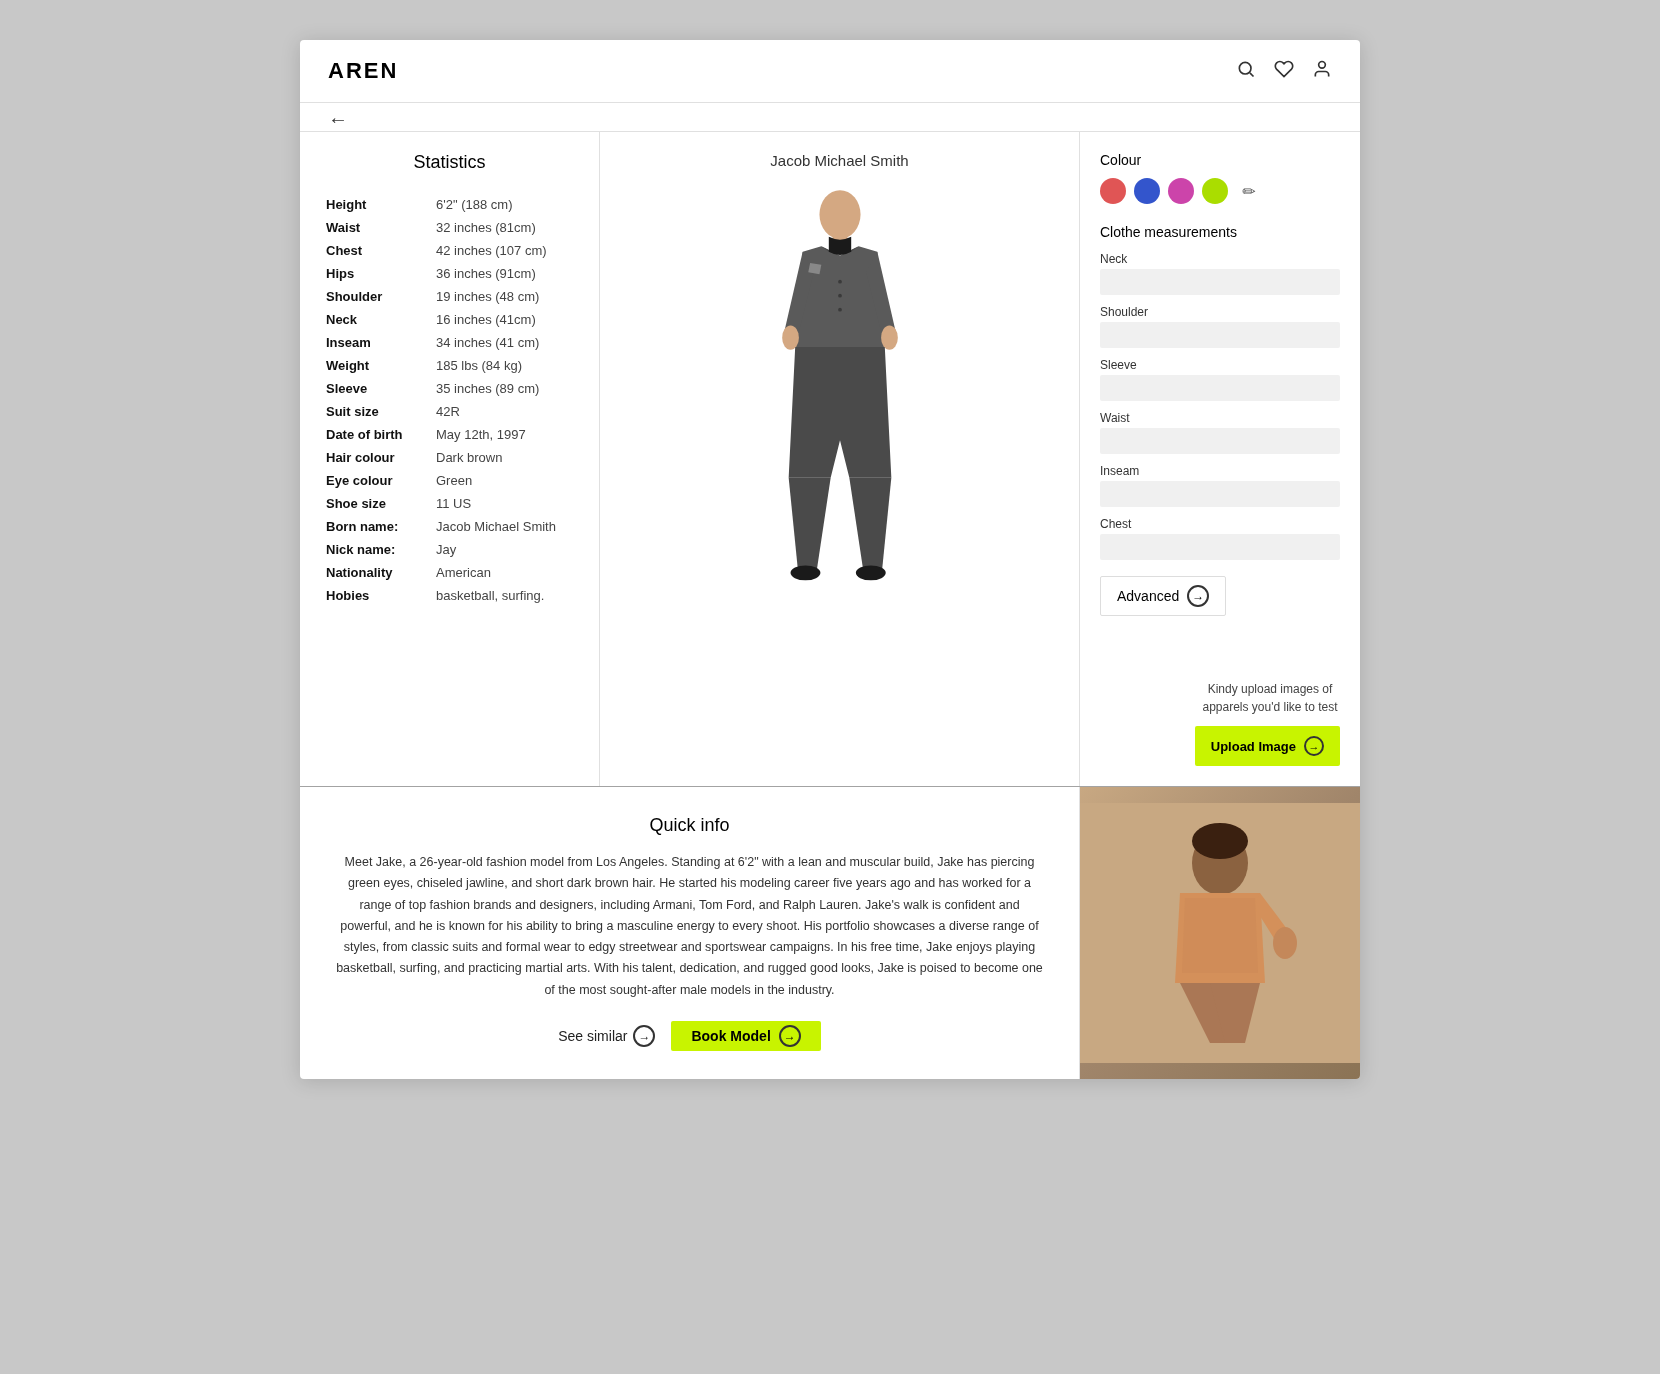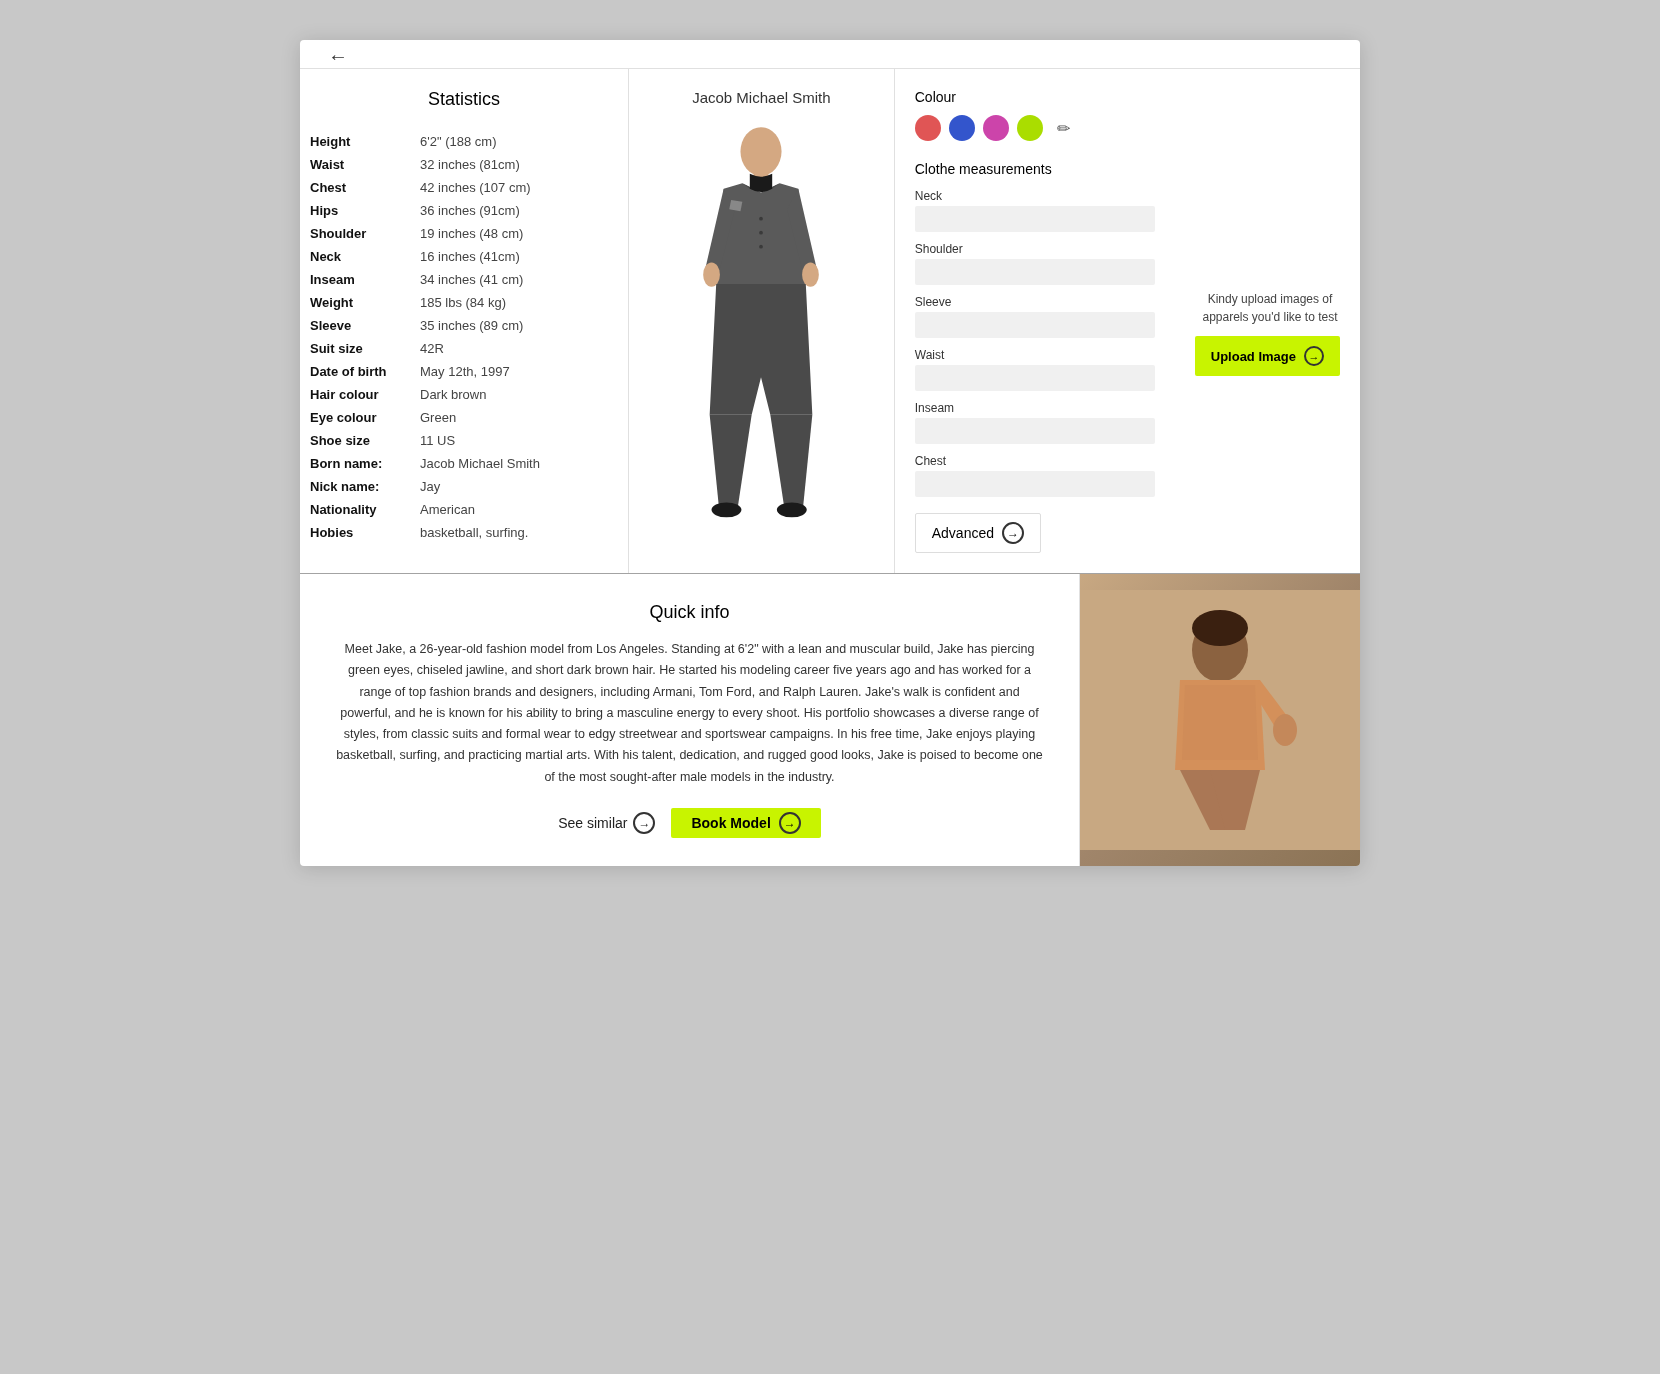--- a/index.html
+++ b/index.html
@@ -69,23 +69,23 @@
     }
 
     
     .main-content {
       display: flex;
       min-height: 500px;
     }
 
     
     .stats-sidebar {
-      width: 329px;
+      width: 300px;
       border-right: 1px solid #e0e0e0;
-      padding: 20px 8px;
+      padding: 20px 24px;
       flex-shrink: 0;
     }
     .stats-title {
       font-size: 18px;
       font-weight: 400;
       text-align: center;
       margin-bottom: 20px;
     }
     .stats-table {
       width: 100%;
@@ -339,28 +339,50 @@
       border-radius: 50%;
       border: 2px solid #333;
       display: flex;
       align-items: center;
       justify-content: center;
       font-size: 11px;
     }
 
     .right-side-wrapper {
       display: flex;
-      flex-direction: row;
+      flex-direction: column;
     }
   </style>
 </head>
 <body>
 
 <div class="page-wrapper">
 
+  <div class="header">
+    <div class="logo">AREN</div>
+    <div class="header-icons">
+      <span class="header-icon">
+        <svg width="20" height="20" viewBox="0 0 24 24" fill="none" stroke="#333" stroke-width="2">
+            <circle cx="11" cy="11" r="7"></circle>
+            <line x1="21" y1="21" x2="16.65" y2="16.65"></line>
+          </svg>
+      </span>
+      <span class="header-icon">
+        <svg width="20" height="20" viewBox="0 0 24 24" fill="none" stroke="#333" stroke-width="2">
+            <path d="M20.84 4.61a5.5 5.5 0 0 0-7.78 0L12 5.67l-1.06-1.06a5.5 5.5 0 0 0-7.78 7.78l1.06 1.06L12 21.23l7.78-7.78 1.06-1.06a5.5 5.5 0 0 0 0-7.78z"></path>
+          </svg>
+      </span>
+      <span class="header-icon">
+        <svg width="20" height="20" viewBox="0 0 24 24" fill="none" stroke="#333" stroke-width="2">
+            <path d="M20 21v-2a4 4 0 0 0-4-4H8a4 4 0 0 0-4 4v2"></path>
+            <circle cx="12" cy="7" r="4"></circle>
+          </svg>
+      </span>
+    </div>
+  </div>
 
   <div class="title-bar">
     <span class="back-btn">←</span>
   </div>
 
   <div class="main-content">
 
     <div class="stats-sidebar">
       <div class="stats-title">Statistics</div>
       <table class="stats-table">

